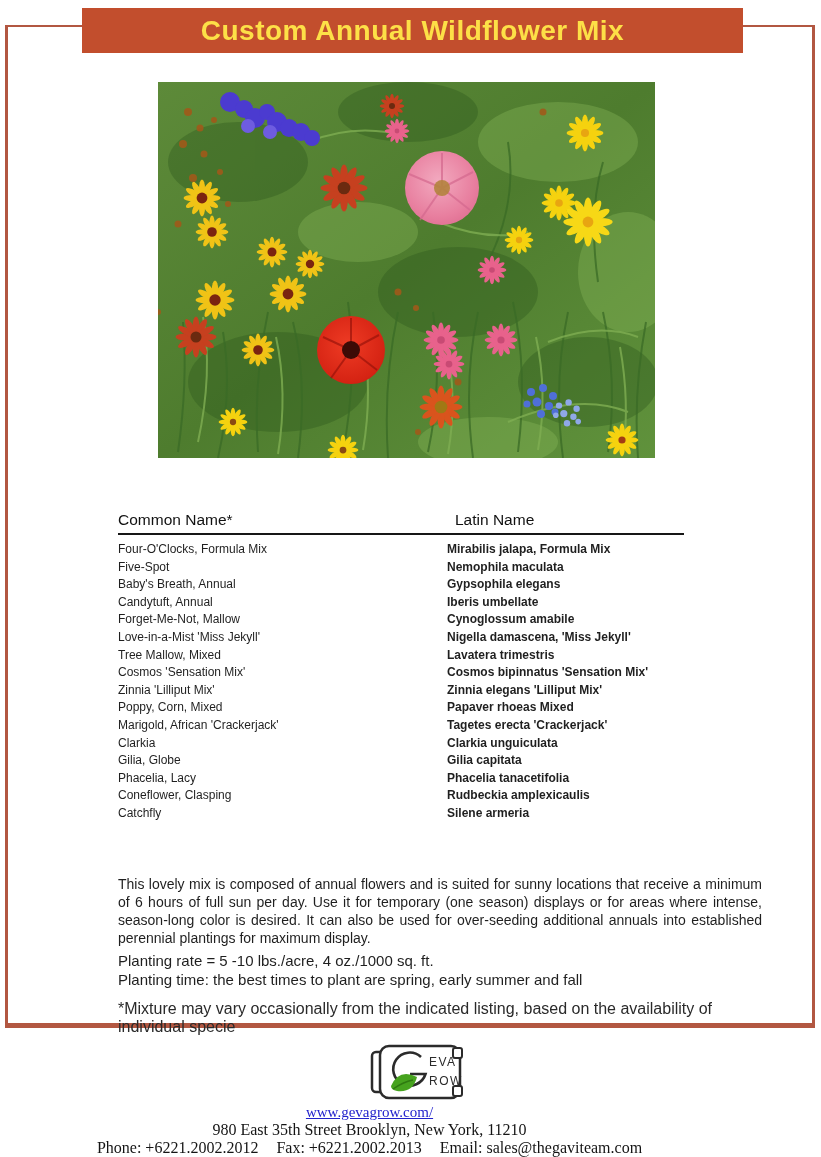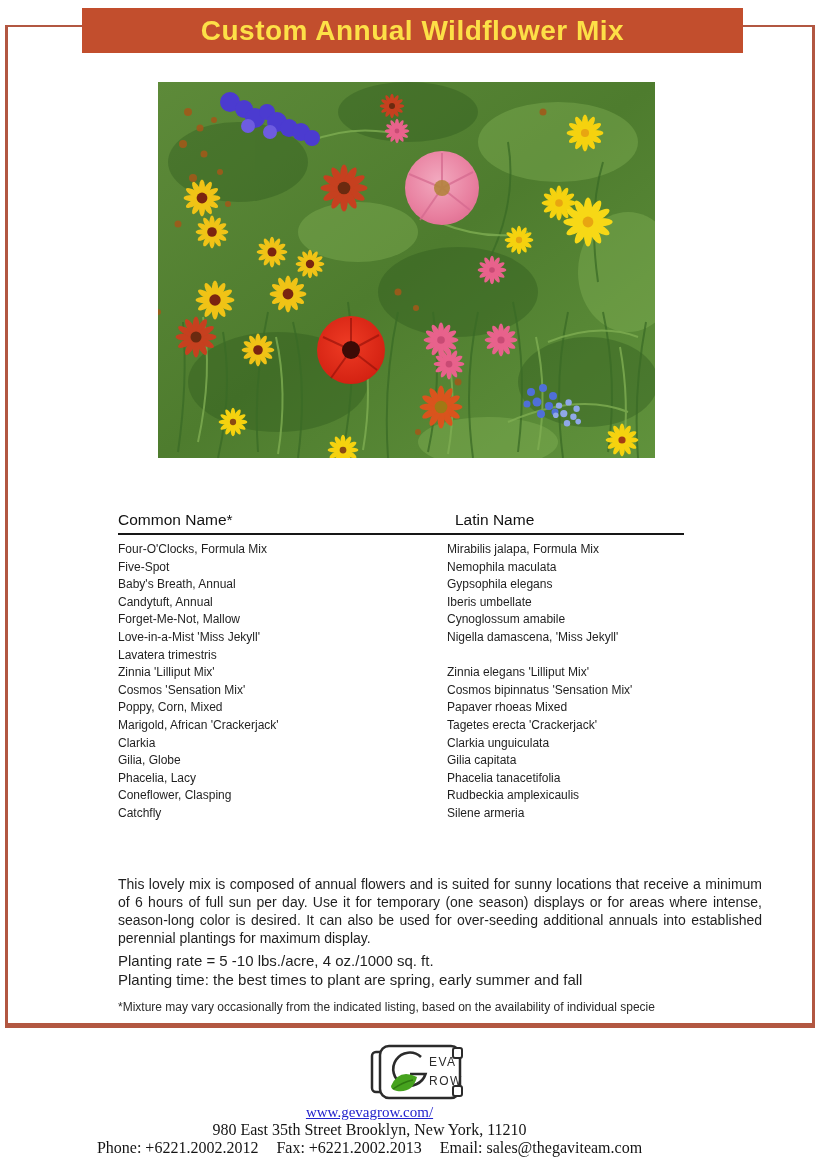--- a/index.html
+++ b/index.html
@@ -40,33 +40,33 @@
   }
   .thead{
     display:flex;font-size:15.5px;color:#111;
     padding-bottom:4px;border-bottom:2.5px solid #161616;
   }
   .thead .c1{width:329px;}
   .thead .c2{flex:1;margin-left:8px;}
   .tbody{margin-top:6px;font-size:12px;line-height:17.6px;}
   .trow{display:flex;}
   .trow .c1{width:329px;}
-  .trow .c2{flex:1;}
+  .trow .c2{flex:1;font-weight:bold;}
   
   .desc{
     position:absolute;left:118px;top:861px;width:644px;z-index:2;
     font-size:14px;line-height:18px;text-align:justify;
   }
   .planting{
     position:absolute;left:118px;top:952px;width:644px;z-index:2;
     font-size:15px;line-height:18.5px;
   }
   .footnote{
     position:absolute;left:118px;top:1000px;width:644px;z-index:2;
-    font-size:12px;color:#2a2a2a;
+    font-size:16px;color:#2a2a2a;
   }
   
   .logo{
     position:absolute;left:369px;top:1040px;width:100px;height:64px;z-index:2;
   }
   .footer{
     position:absolute;left:0;top:1103px;width:739px;z-index:2;text-align:center;
     font-family:"Liberation Serif",serif;font-size:16px;color:#141414;line-height:18px;
   }
   .footer a{color:var(--link);text-decoration:underline;font-size:15px;}
@@ -365,29 +365,30 @@
     </div>
       <div class="trow">
       <span class="c1">Forget-Me-Not, Mallow</span>
       <span class="c2">Cynoglossum amabile</span>
     </div>
       <div class="trow">
       <span class="c1">Love-in-a-Mist 'Miss Jekyll'</span>
       <span class="c2">Nigella damascena, 'Miss Jekyll'</span>
     </div>
       <div class="trow">
+      <span class="c1">Tree Mallow, Mixed</span>
       <span class="c2">Lavatera trimestris</span>
+    </div>
+      <div class="trow">
+      <span class="c1">Cosmos 'Sensation Mix'</span>
+      <span class="c2">Cosmos bipinnatus 'Sensation Mix'</span>
     </div>
       <div class="trow">
       <span class="c1">Zinnia 'Lilliput Mix'</span>
       <span class="c2">Zinnia elegans 'Lilliput Mix'</span>
-    </div>
-      <div class="trow">
-      <span class="c1">Cosmos 'Sensation Mix'</span>
-      <span class="c2">Cosmos bipinnatus 'Sensation Mix'</span>
     </div>
       <div class="trow">
       <span class="c1">Poppy, Corn, Mixed</span>
       <span class="c2">Papaver rhoeas Mixed</span>
     </div>
       <div class="trow">
       <span class="c1">Marigold, African 'Crackerjack'</span>
       <span class="c2">Tagetes erecta 'Crackerjack'</span>
     </div>
       <div class="trow">

